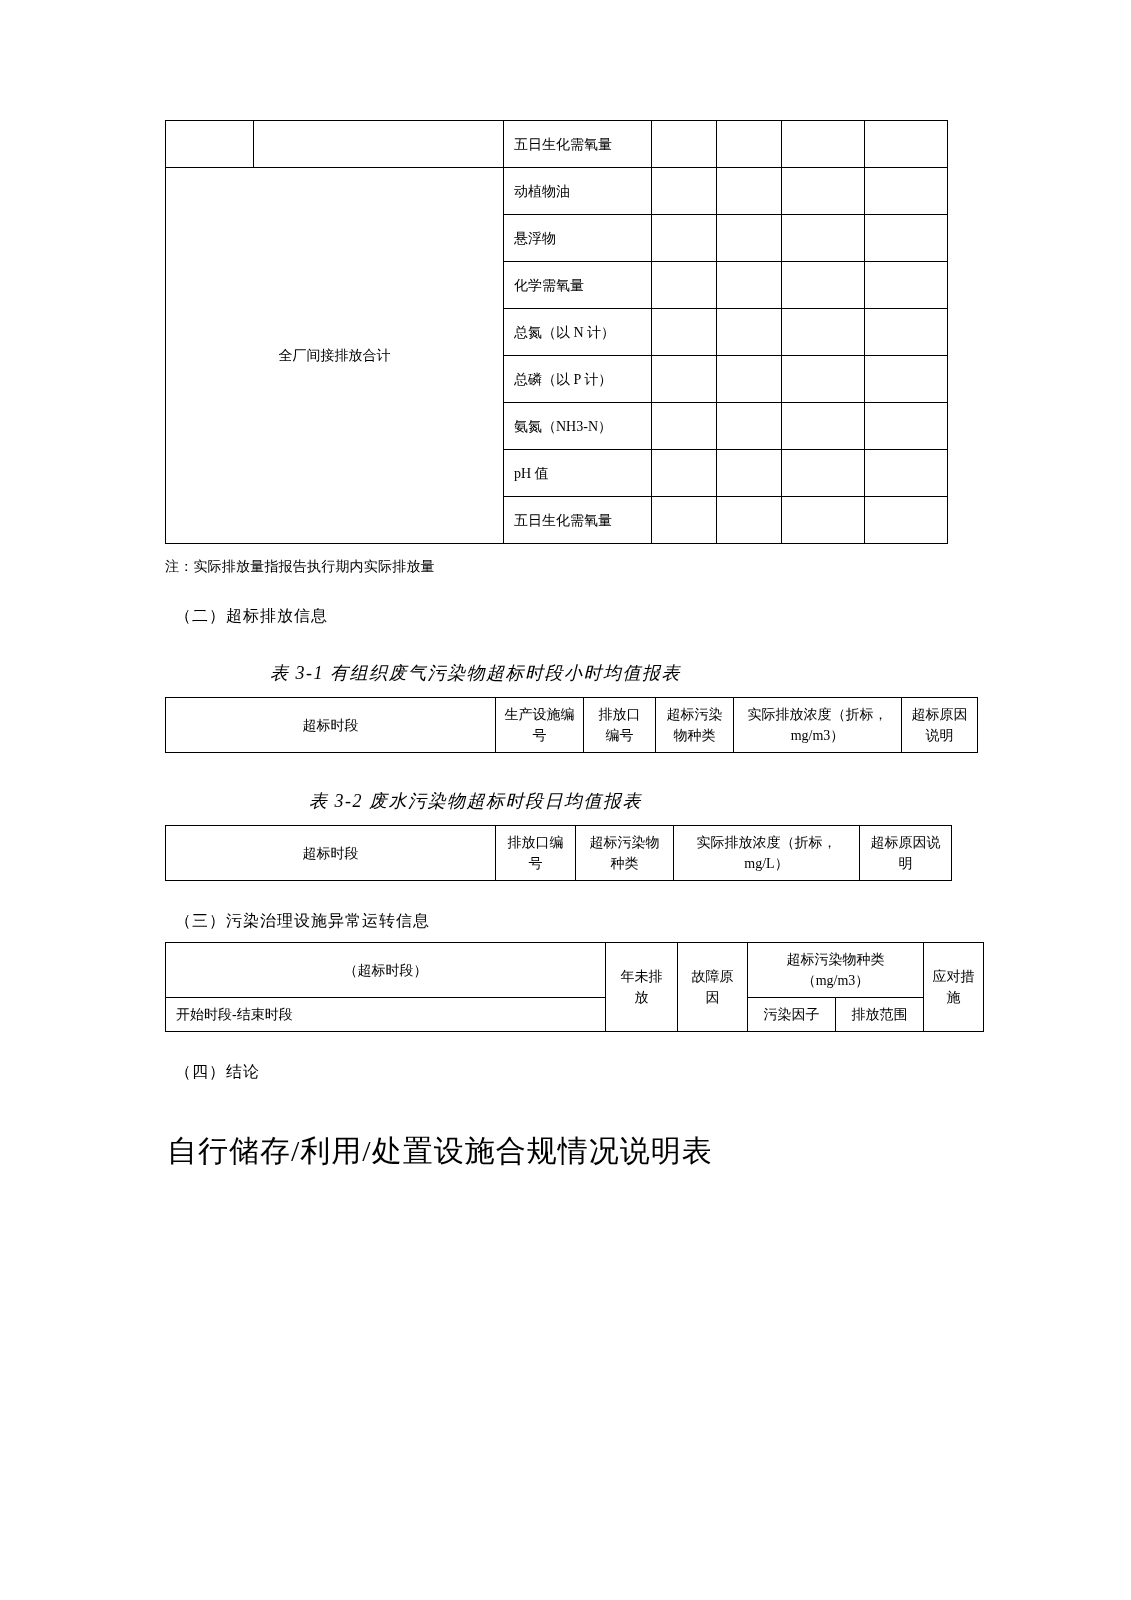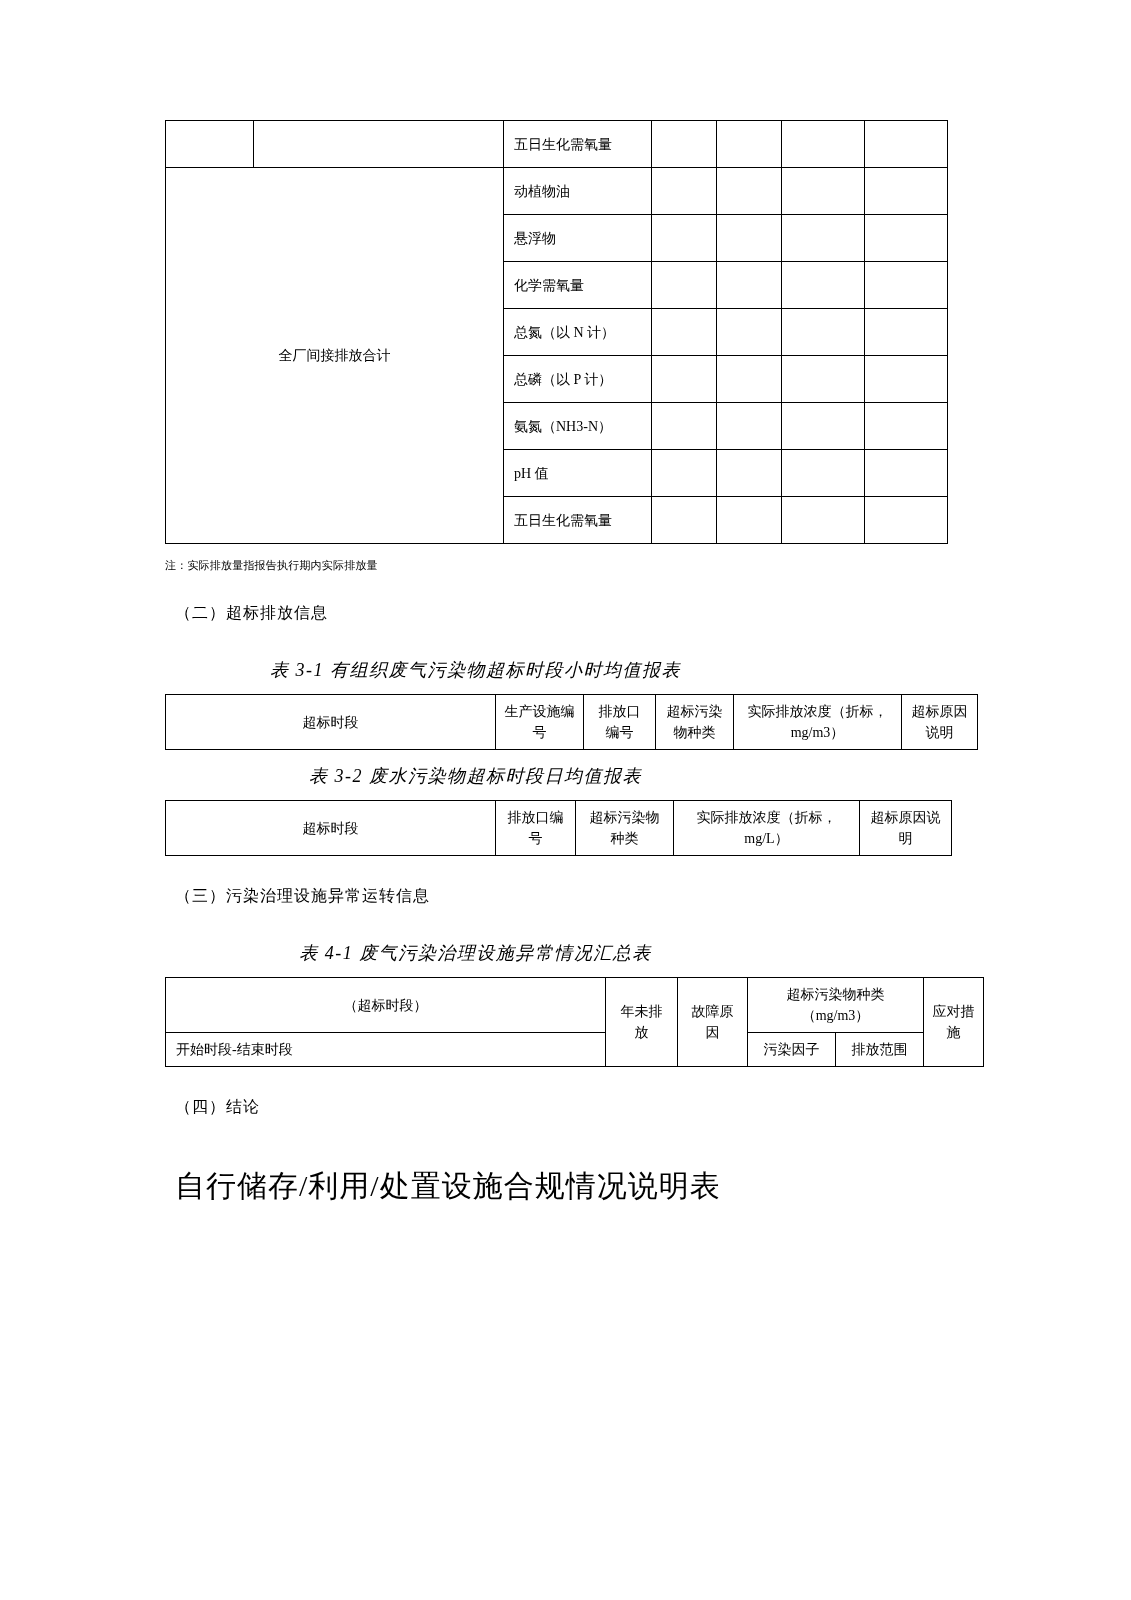--- a/index.html
+++ b/index.html
@@ -44,21 +44,21 @@
   .tbl-cont .lbl {
     text-align: left;
     padding-left: 10px;
   }
   .tbl-cont .ctr {
     text-align: center;
   }
 
   .note {
     font-family: "Liberation Sans", "DejaVu Sans", sans-serif;
-    font-size: 11px;
+    font-size: 14px;
     margin-top: 14px;
     margin-bottom: 4px;
     letter-spacing: 0.2px;
   }
 
   h2.sec {
     font-size: 16px;
     font-weight: normal;
     margin: 30px 0 10px 10px;
     letter-spacing: 1px;
@@ -66,42 +66,42 @@
 
   .tbl-title {
     text-align: center;
     font-size: 18px;
     margin: 34px 0 12px 0;
     letter-spacing: 1.5px;
     font-family: "Liberation Serif", "DejaVu Serif", serif;
     font-style: italic;
   }
   .tbl-title.small-gap {
-    margin-top: 14px;
+    margin-top: 36px;
   }
 
   .hdr-cell {
     text-align: center;
     font-size: 13.5px;
     line-height: 1.45;
     padding: 8px 4px;
   }
 
   .conclusion {
     font-family: "Liberation Sans", "DejaVu Sans", sans-serif;
     font-size: 12.5px;
     line-height: 1.9;
     margin-top: 16px;
     text-indent: 0;
   }
 
   h1.big-title {
     font-size: 30px;
     font-weight: normal;
-    margin: 48px 0 0 10px;
+    margin: 48px 0 0 2px;
     letter-spacing: 1px;
   }
 </style>
 </head>
 <body>
 
 <div class="page">
 
   <table class="doc tbl-cont">
     <colgroup>
@@ -224,21 +224,20 @@
         <td class="hdr-cell">排放口编号</td>
         <td class="hdr-cell">超标污染物种类</td>
         <td class="hdr-cell">实际排放浓度（折标，mg/L）</td>
         <td class="hdr-cell">超标原因说明</td>
       </tr>
     </tbody>
   </table>
 
   <h2 class="sec">（三）污染治理设施异常运转信息</h2>
 
-  <div class="tbl-title">表 4-1  废气污染治理设施异常情况汇总表</div>
   <table class="doc">
     <colgroup>
       <col style="width:440px">
       <col style="width:72px">
       <col style="width:70px">
       <col style="width:88px">
       <col style="width:88px">
       <col style="width:60px">
     </colgroup>
     <tbody>

